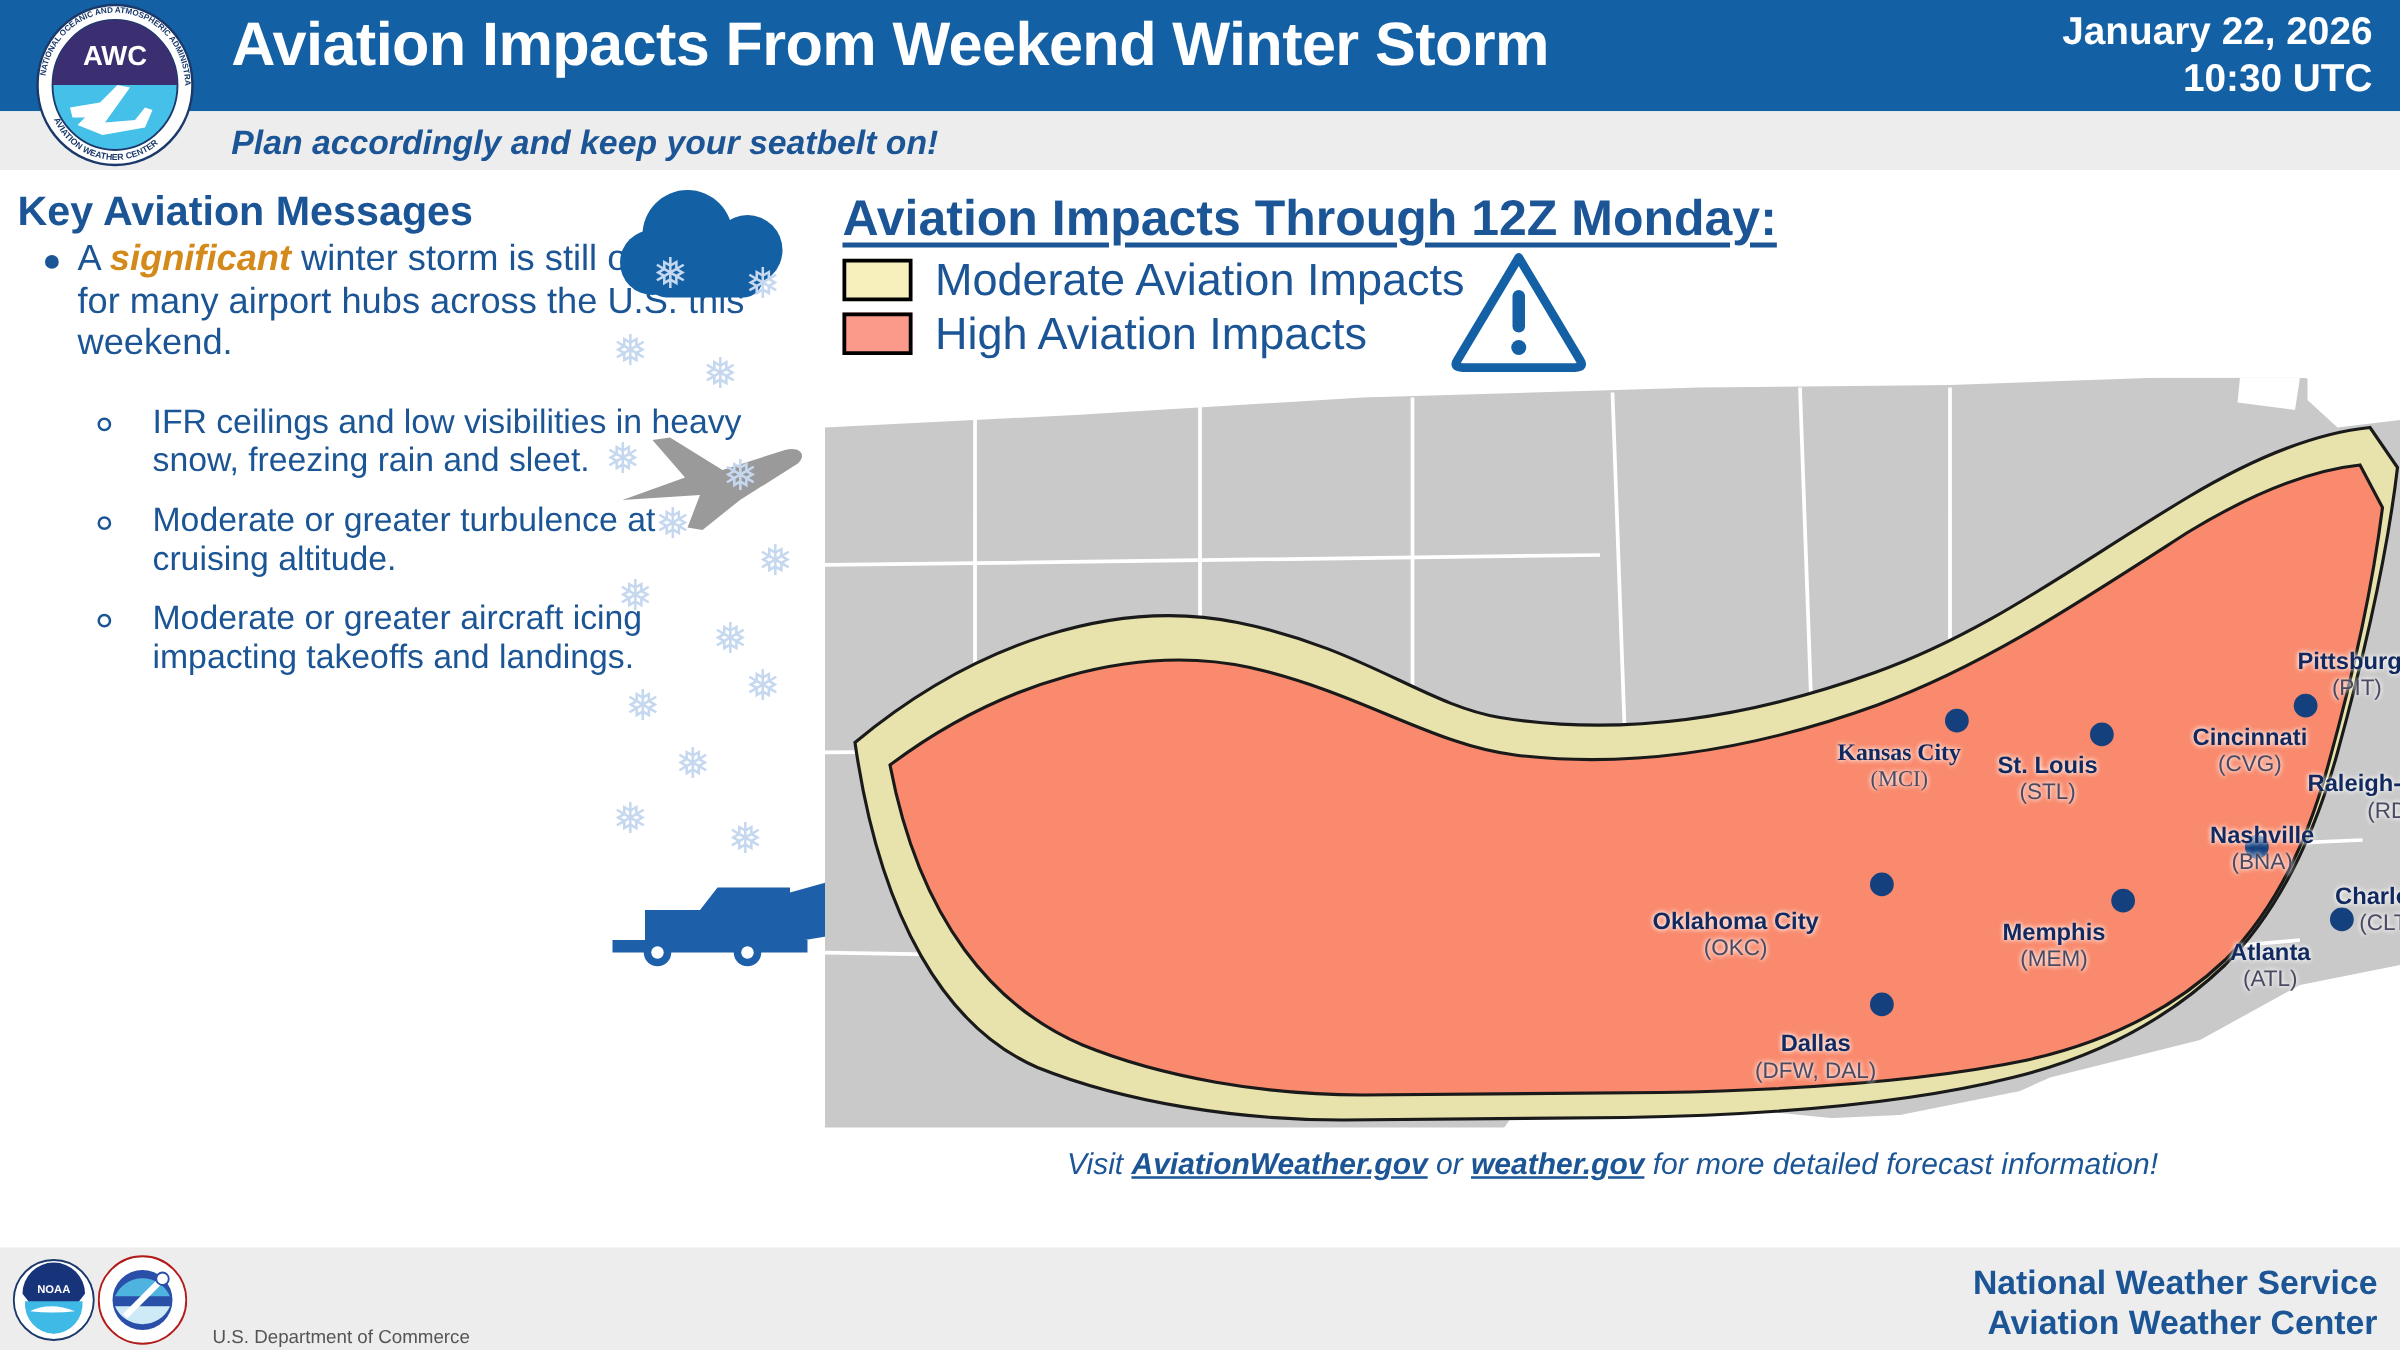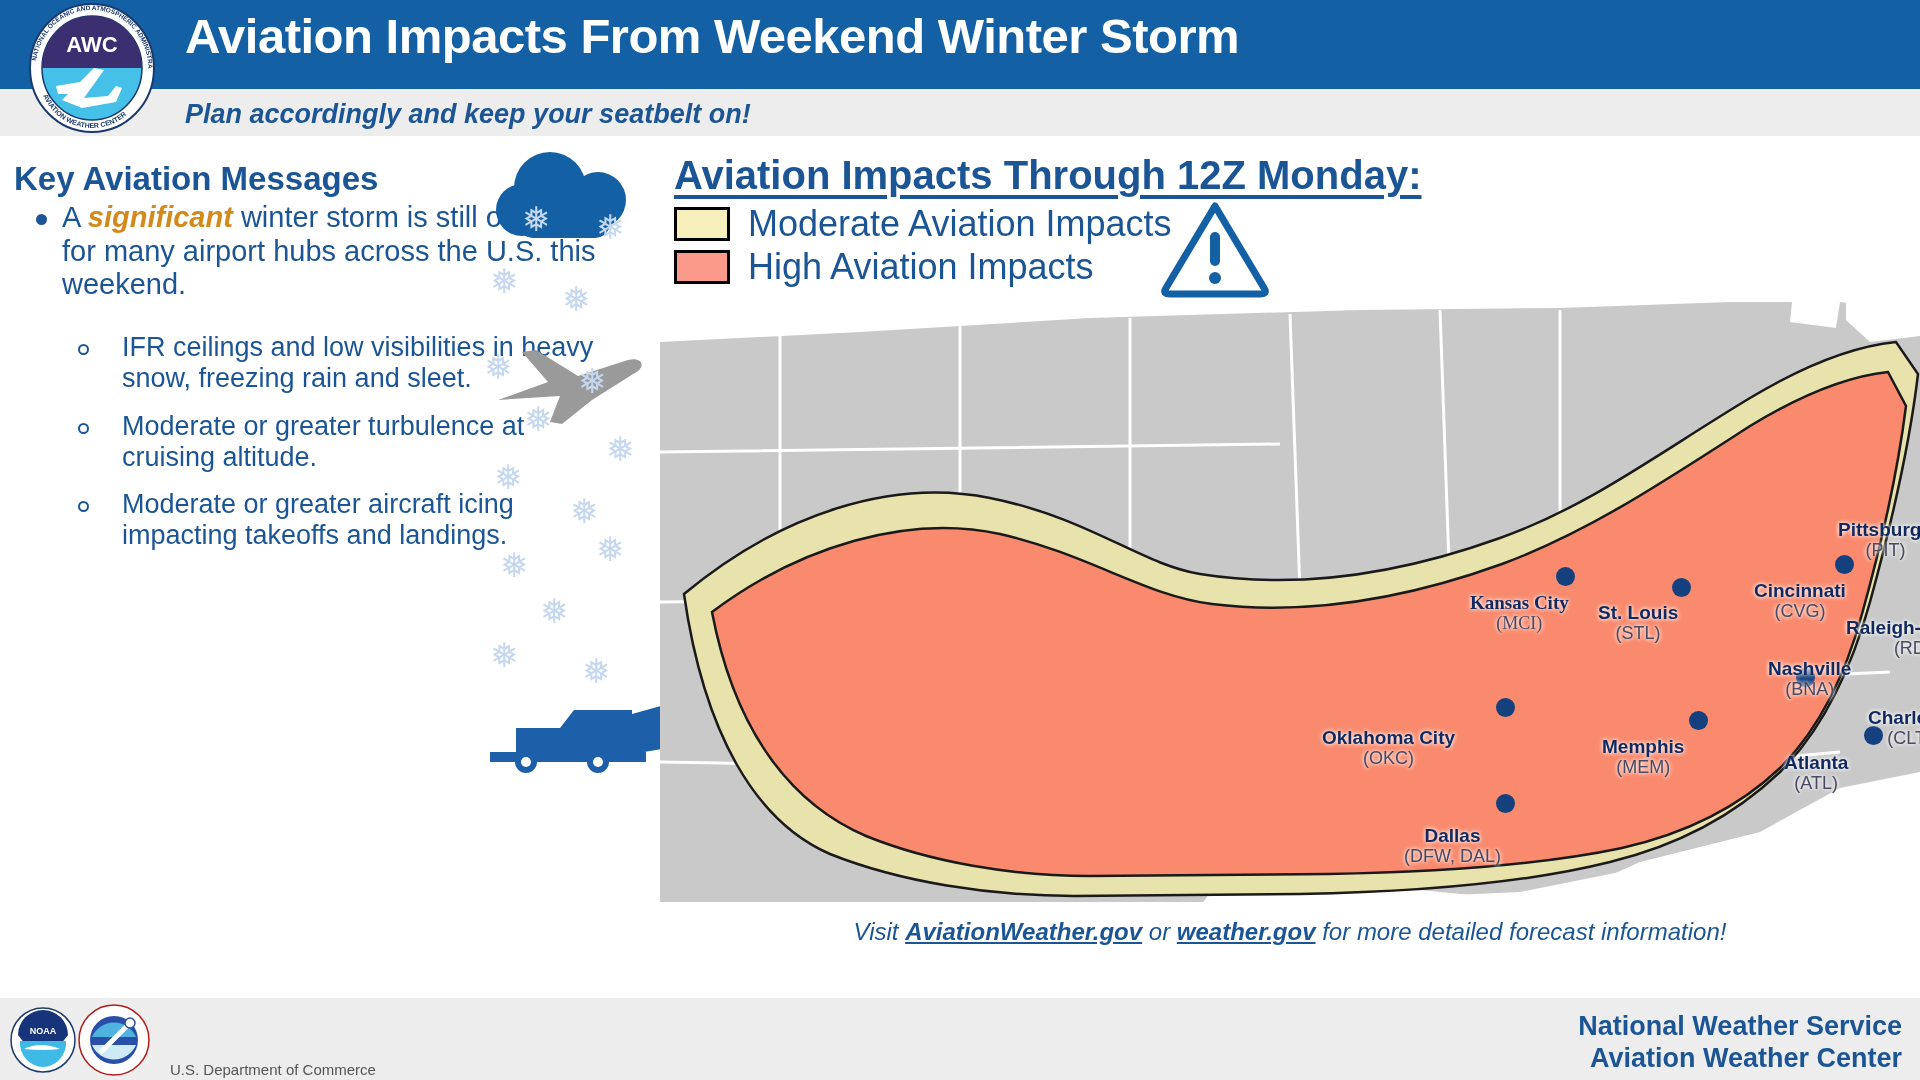--- a/index.html
+++ b/index.html
@@ -36,21 +36,20 @@
   }
   .awc-logo{
     position:absolute;left:22px;top:2px;width:140px;height:132px;
     z-index:5;
   }
 
   
   .left-col{
     position:absolute;left:0;top:136px;width:660px;height:654px;
     background:#ffffff;
-    margin-top:10px;
   }
   .kam-title{
     position:absolute;left:14px;top:14px;
     font-size:33px;font-weight:bold;color:#1b5595;
   }
   .bullets{position:absolute;left:0;top:55px;width:620px;}
   .b1{
     position:relative;margin:0 0 0 30px;padding-left:32px;
     font-size:29px;line-height:1.16;color:#1b5595;
   }
@@ -168,20 +167,24 @@
         <textPath href="#ringbot" startOffset="14%">AVIATION WEATHER CENTER</textPath>
       </text>
       <defs>
         <path id="ringtop" d="M14 66 A56 58 0 0 1 126 66" fill="none"></path>
         <path id="ringbot" d="M16 70 A54 56 0 0 0 124 70" fill="none"></path>
       </defs>
     </svg>
   </div>
 
   <div class="header-title">Aviation Impacts From Weekend Winter Storm</div>
+  <div class="header-date">
+    <div>January 22, 2026</div>
+    <div>10:30 UTC</div>
+  </div>
   <div class="subheader-text">Plan accordingly and keep your seatbelt on!</div>
 
   <div class="left-col">
     <div class="kam-title">Key Aviation Messages</div>
 
     <div class="bullets">
       <div class="b1"><span>A </span><span class="hl">significant</span><span> winter storm is still on track for many airport hubs across the U.S. this weekend.</span></div>
 
       <div class="sp-a"></div>
 

